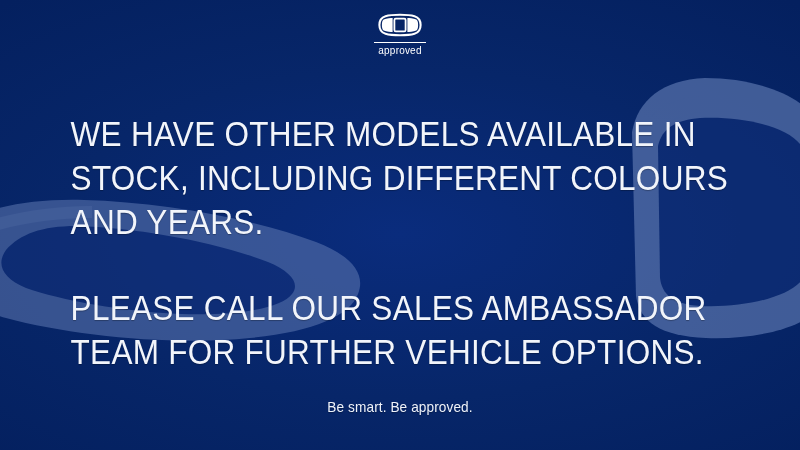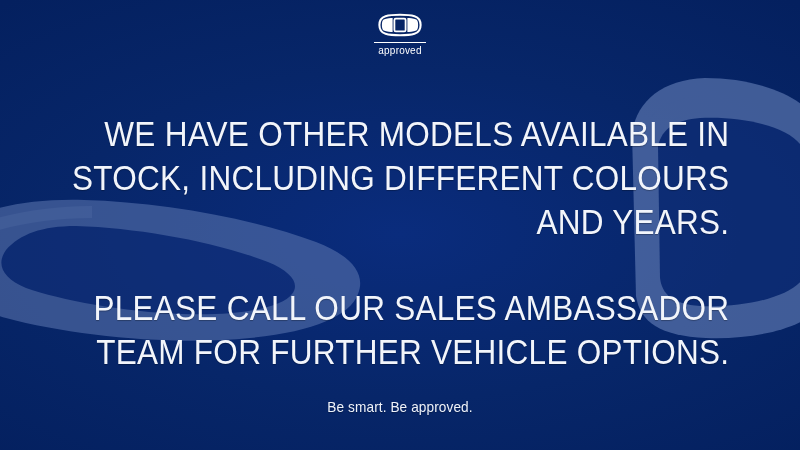--- a/index.html
+++ b/index.html
@@ -58,21 +58,21 @@
     line-height: 1;
   }
 
   
   .copy {
     position: absolute;
     left: 0;
     right: 0;
     top: 112px;
     z-index: 4;
-    text-align: right;
+    text-align: left;
     padding: 0 34px;
   }
 
   .headline {
     color: #f2f5fb;
     font-family: "Liberation Sans Narrow", "Liberation Sans", sans-serif;
     font-size: 35px;
     line-height: 44px;
     font-weight: 400;
     letter-spacing: .3px;

